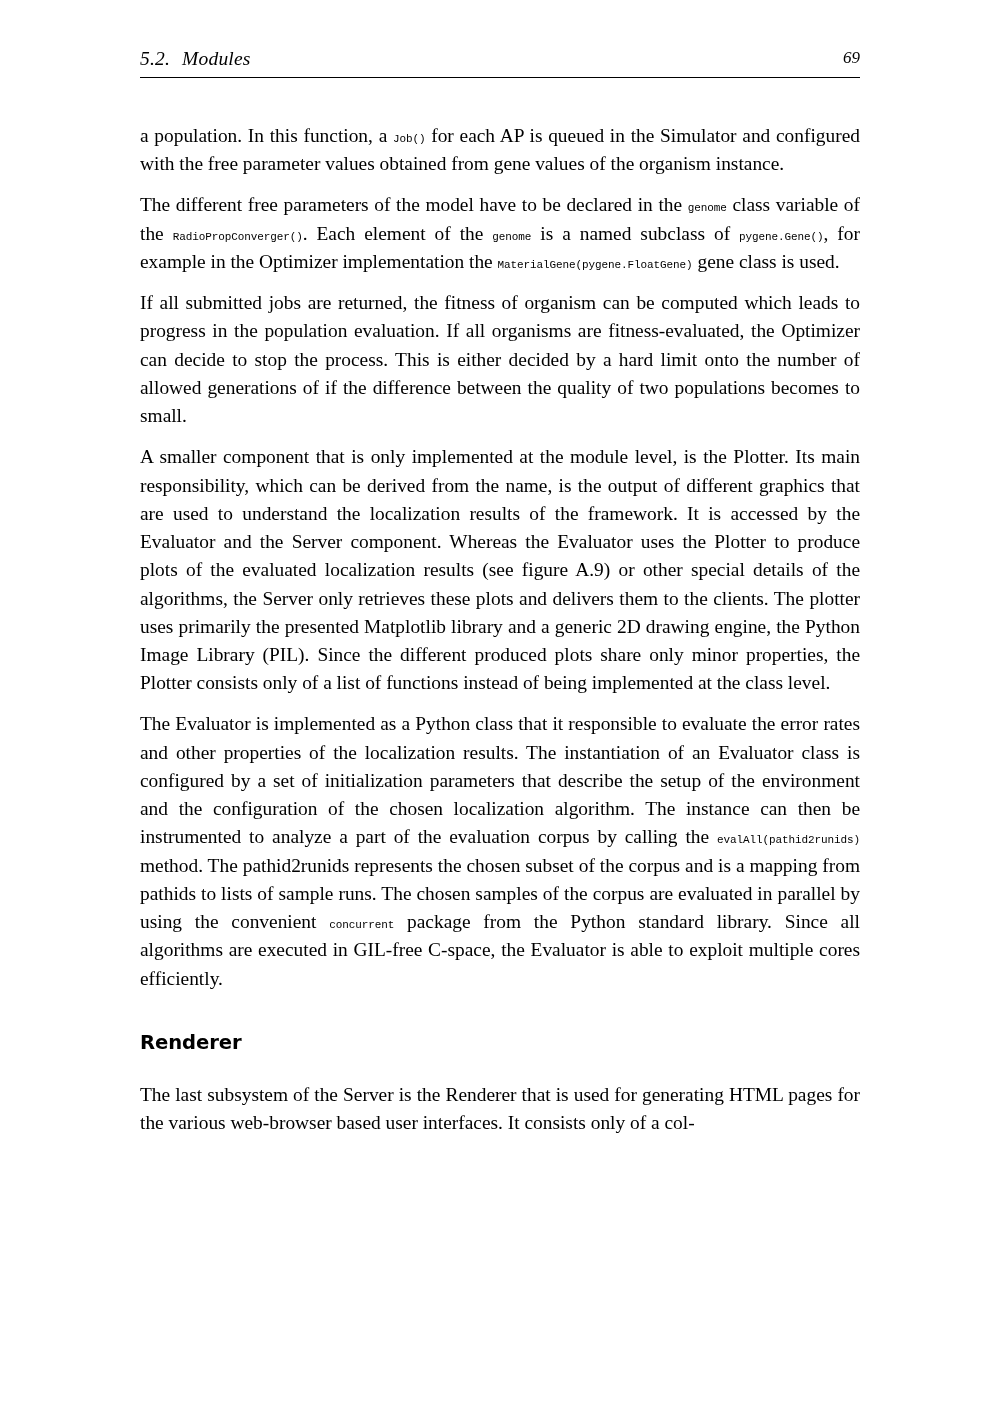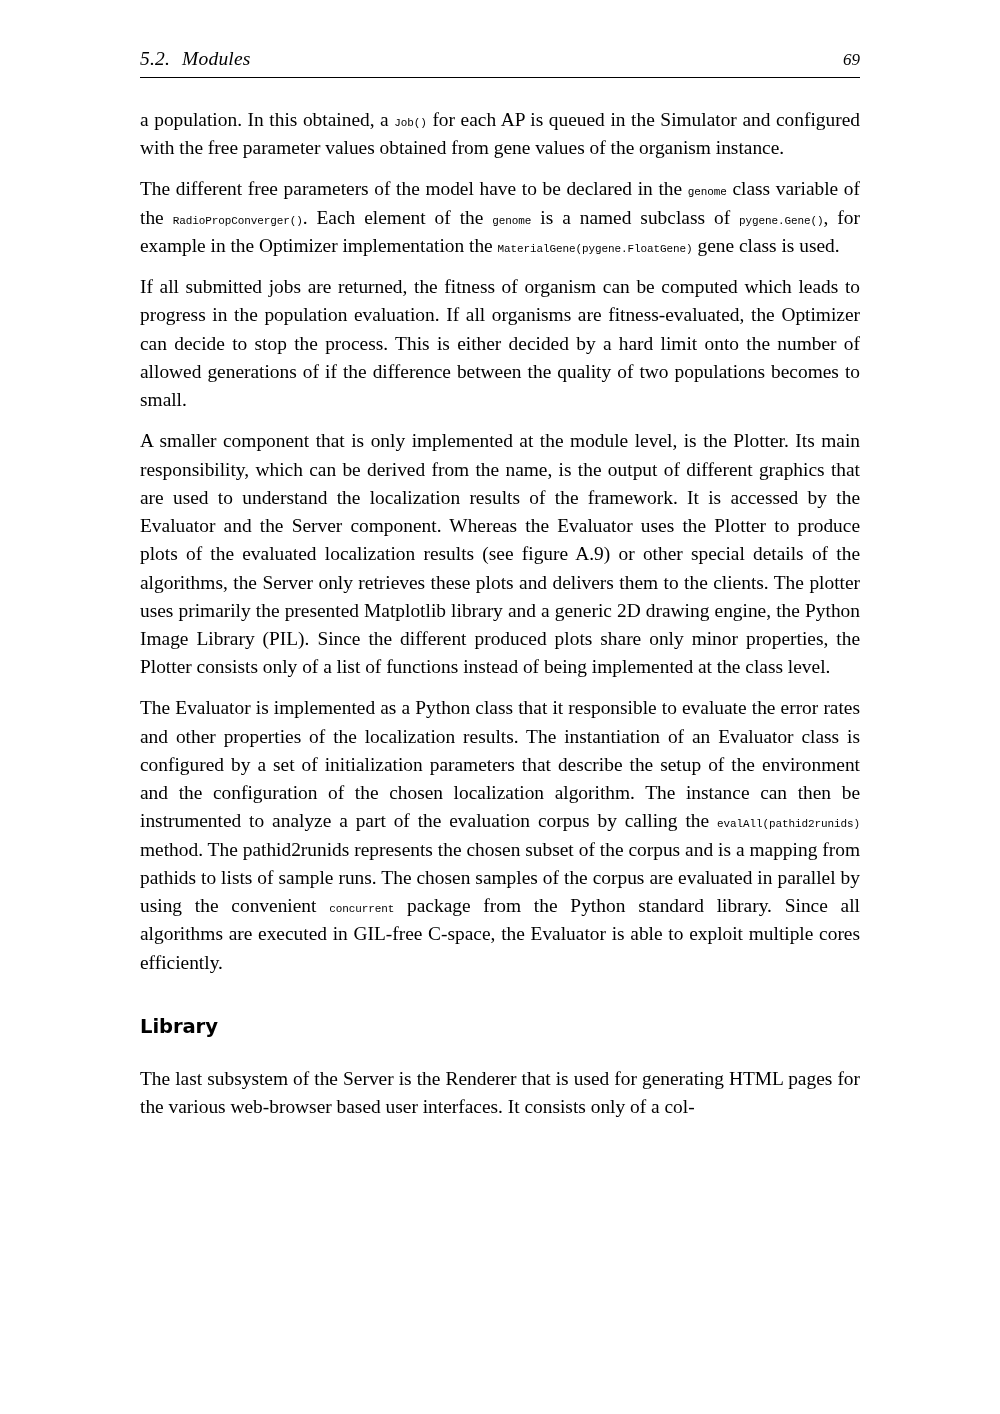--- a/index.html
+++ b/index.html
@@ -16,26 +16,26 @@
   .page {
     position: relative;
     width: 1000px;
     height: 1414px;
     box-sizing: border-box;
     padding: 48px 140px 40px 140px;
   }
   .running-head {
     display: flex;
     justify-content: space-between;
-    align-items: flex-end;
+    align-items: flex-start;
     font-style: italic;
     font-size: 19.5px;
     padding-bottom: 7px;
     border-bottom: 1.1px solid #000;
-    margin-bottom: 28px;
+    margin-bottom: 44px;
     gap: 31px;
   }
   .running-head .chap {
     letter-spacing: 0.2px;
   }
   .running-head .chap .num {
     margin-right: 12px;
   }
   .running-head .pageno {
     font-style: italic;
@@ -67,30 +67,30 @@
 
 <div class="page">
 
   <div class="running-head">
     <div class="chap">
       <span class="num">5.2.</span><span>Modules</span>
     </div>
     <div class="pageno">69</div>
   </div>
 
-  <p><span>a population. In this obtained, a </span><code>Job()</code><span> for each AP is queued in the Simulator and configured with the free parameter values obtained from gene values of the organism instance.</span></p>
+  <p><span>a population. In this function, a </span><code>Job()</code><span> for each AP is queued in the Simulator and configured with the free parameter values obtained from gene values of the organism instance.</span></p>
 
   <p><span>The different free parameters of the model have to be declared in the </span><code>genome</code><span> class variable of the </span><code>RadioPropConverger()</code><span>. Each element of the </span><code>genome</code><span> is a named subclass of </span><code>pygene.Gene()</code><span>, for example in the Optimizer implementation the </span><code>MaterialGene(pygene.FloatGene)</code><span> gene class is used.</span></p>
 
   <p>If all submitted jobs are returned, the fitness of organism can be computed which leads to progress in the population evaluation. If all organisms are fitness-evaluated, the Optimizer can decide to stop the process. This is either decided by a hard limit onto the number of allowed generations of if the difference between the quality of two populations becomes to small.</p>
 
 
 
   <p>A smaller component that is only implemented at the module level, is the Plotter. Its main responsibility, which can be derived from the name, is the output of different graphics that are used to understand the localization results of the framework. It is accessed by the Evaluator and the Server component. Whereas the Evaluator uses the Plotter to produce plots of the evaluated localization results (see figure A.9) or other special details of the algorithms, the Server only retrieves these plots and delivers them to the clients. The plotter uses primarily the presented Matplotlib library and a generic 2D drawing engine, the Python Image Library (PIL). Since the different produced plots share only minor properties, the Plotter consists only of a list of functions instead of being implemented at the class level.</p>
 
   <p><span>The Evaluator is implemented as a Python class that it responsible to evaluate the error rates and other properties of the localization results. The instantiation of an Evaluator class is configured by a set of initialization parameters that describe the setup of the environment and the configuration of the chosen localization algorithm. The instance can then be instrumented to analyze a part of the evaluation corpus by calling the </span><code>evalAll(pathid2runids)</code><span> method. The pathid2runids represents the chosen subset of the corpus and is a mapping from pathids to lists of sample runs. The chosen samples of the corpus are evaluated in parallel by using the convenient </span><code>concurrent</code><span> package from the Python standard library. Since all algorithms are executed in GIL-free C-space, the Evaluator is able to exploit multiple cores efficiently.</span></p>
 
 
-  <h3 class="sub">Library</h3>
+  <h3 class="sub">Renderer</h3>
 
   <p>The last subsystem of the Server is the Renderer that is used for generating HTML pages for the various web-browser based user interfaces. It consists only of a col-</p>
 
 </div>
 
 </body></html>

